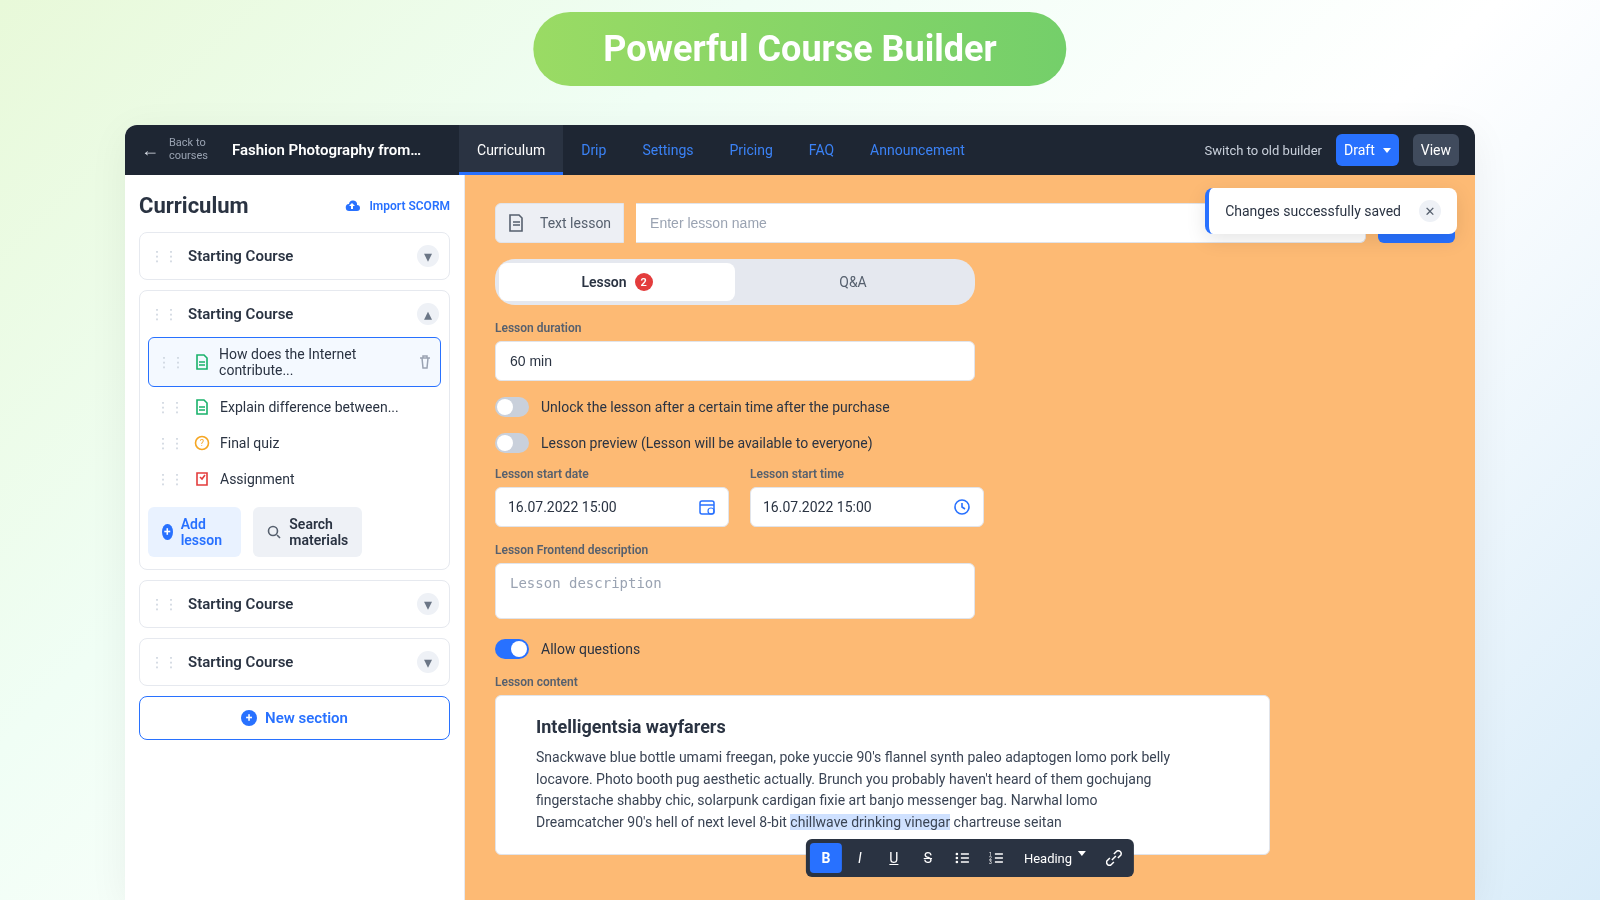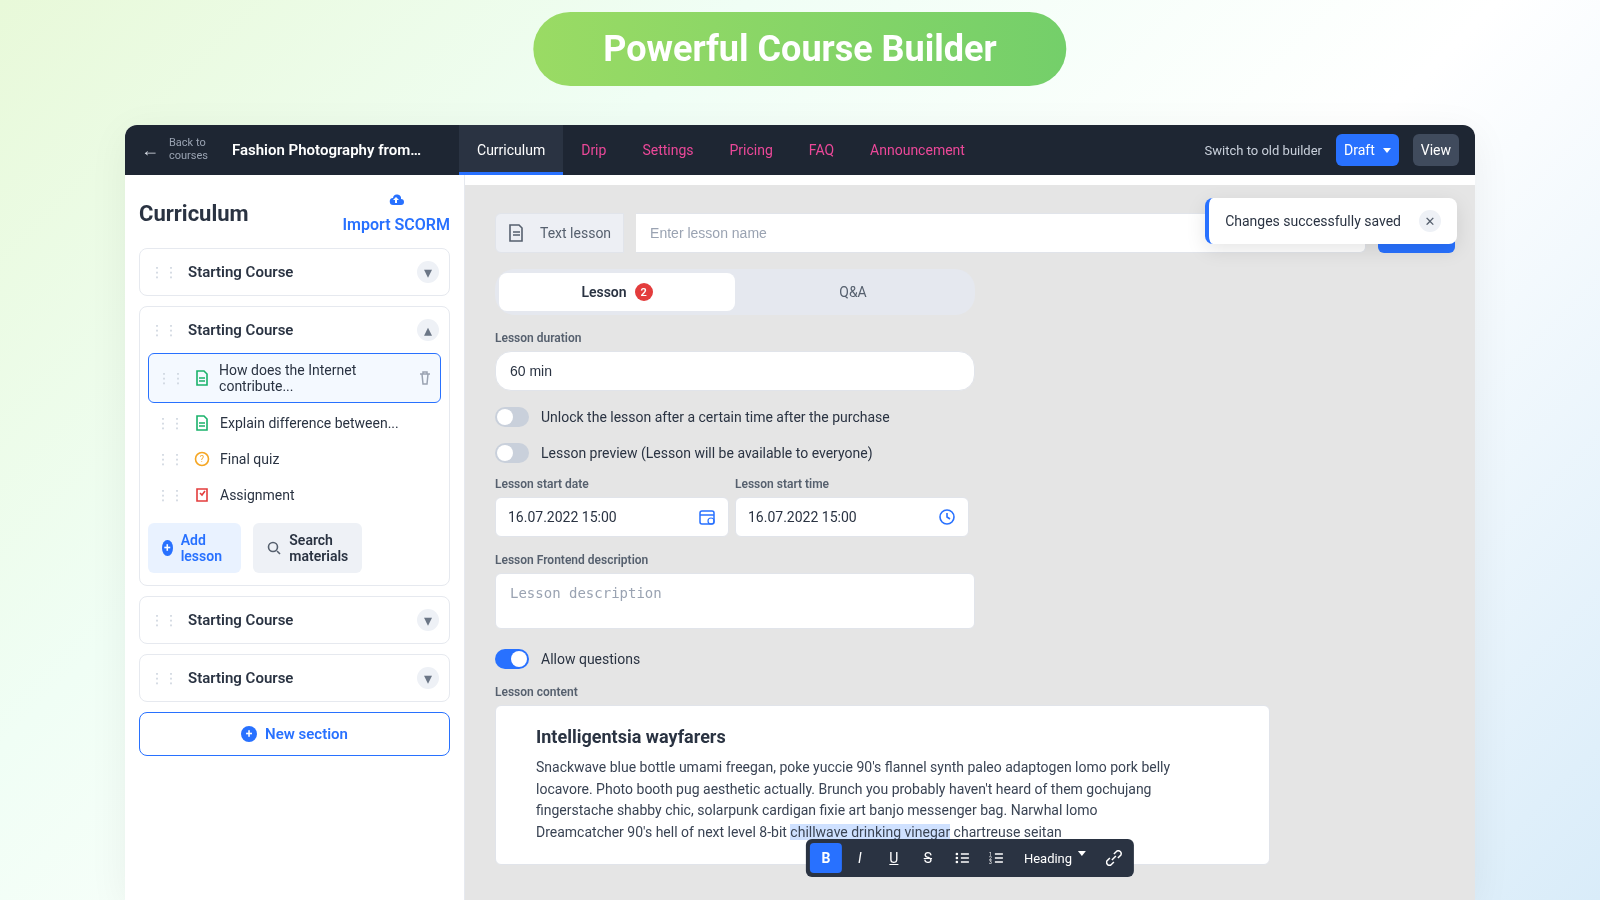--- a/index.html
+++ b/index.html
@@ -5,67 +5,67 @@
 * { box-sizing: border-box; margin: 0; padding: 0; }
 body { font-family: -apple-system, BlinkMacSystemFont, 'Segoe UI', Roboto, sans-serif; background: linear-gradient(135deg, #e8f9d9 0%, #f0fef5 30%, #ffffff 60%, #d9ecf9 100%); width: 1600px; height: 900px; overflow: hidden; position: relative; }
 .hero-badge { position: absolute; top: 12px; left: 50%; transform: translateX(-50%); background: linear-gradient(90deg, #9adb64, #74cf6a); color: #fff; font-size: 36px; font-weight: 700; padding: 16px 70px; border-radius: 42px; z-index: 10; }
 .app-shell { position: absolute; top: 125px; left: 125px; right: 125px; bottom: 0; background: #fff; border-radius: 12px 12px 0 0; overflow: hidden; box-shadow: 0 8px 40px rgba(0,0,0,.06); display: flex; flex-direction: column; }
 .topbar { background: #1e2633; height: 50px; display: flex; align-items: center; padding: 0 16px; gap: 12px; color: #d8dde6; font-size: 14px; }
 .back-btn { display: flex; align-items: center; gap: 10px; cursor: pointer; }
 .back-arrow { font-size: 18px; }
 .back-txt { font-size: 11px; line-height: 1.15; color: #9aa3b2; }
 .course-title { color: #fff; font-weight: 600; font-size: 15px; white-space: nowrap; width: 205px; overflow:hidden; text-overflow:ellipsis; margin-left: 4px; text-align: center; }
 .tabs { display: flex; margin-left: 18px; height: 100%; }
-.tab { padding: 0 18px; display: flex; align-items: center; cursor: pointer; color: #ec4899; font-size: 14px; position: relative; }
+.tab { padding: 0 18px; display: flex; align-items: center; cursor: pointer; color: #3b82f6; font-size: 14px; position: relative; }
 .tab.active { color: #fff; background: #2a3342; }
 .tab.active::after { content: ''; position: absolute; bottom: 0; left: 0; right: 0; height: 3px; background: #2871ff; }
 .topbar-right { margin-left: auto; display: flex; align-items: center; gap: 14px; }
 .switch-link { color: #c9d0db; font-size: 13px; cursor: pointer; }
 .pill { border-radius: 6px; padding: 8px 8px; font-size: 14px; cursor: pointer; display: inline-flex; align-items: center; gap: 8px; }
 .pill-draft { background: #2871ff; color: #fff; }
 .pill-view { background: #404b5d; color: #fff; }
 .chevdn { width:0;height:0;border-left:4px solid transparent;border-right:4px solid transparent;border-top:5px solid #fff;display:inline-block; }
 .body { display: flex; flex: 1; overflow: hidden; }
 .sidebar { width: 340px; border-right: 1px solid #e6e9ef; padding: 18px 14px; background: #fff; }
 .sb-hd { display:flex; align-items:center; justify-content:space-between; margin-bottom: 14px; }
 .sb-title { font-size: 22px; font-weight: 700; color: #2a3342; }
-.import-link { color:#2871ff; font-size:16px; font-weight:600; display:flex; align-items:center; gap:8px; cursor:pointer;flex-direction:column; }
+.import-link { color:#2871ff; font-size:12px; font-weight:600; display:flex; align-items:center; gap:8px; cursor:pointer; }
 .section-card { border: 1px solid #e6e9ef; border-radius: 8px; margin-bottom: 10px; }
 .section-hd { display:flex; align-items:center; gap:10px; padding: 12px 10px; }
 .drag { color:#c9d0db; font-size:14px; cursor:grab; }
 .section-name { font-weight:600; color:#2a3342; font-size:15px; flex:1; }
 .collapse-ic { width:22px;height:22px;border-radius:11px;background:#eef1f6;display:flex;align-items:center;justify-content:center;cursor:pointer;color:#6b7686; }
 .lesson-list { padding: 0 8px 12px 8px; display:flex; flex-direction:column; gap:4px; }
 .lesson-item { display:flex; align-items:center; gap:10px; padding:8px 8px; border-radius:6px; font-size:14px; color:#2a3342; cursor:pointer; }
 .lesson-item.active { border:1.5px solid #2871ff; background:#f4f9ff; }
 .doc-ic { width:16px;height:16px;display:inline-flex;align-items:center;justify-content:center; }
 .trash-ic { margin-left:auto; color:#9aa3b2; cursor:pointer; }
 .sb-actions { display:flex; gap:12px; padding:0 8px 12px 8px; }
 .sb-btn { flex:0; padding:9px 14px; border-radius:6px; font-size:14px; font-weight:600; display:flex; align-items:center; gap:8px; cursor:pointer; }
 .sb-btn.primary-lite { background:#e9f2ff; color:#2871ff; }
 .sb-btn.neutral { background:#eef1f6; color:#2a3342; }
 .new-section { border:1.5px solid #2871ff; border-radius:8px; color:#2871ff; font-weight:600; font-size:15px; padding:12px; display:flex; align-items:center; justify-content:center; gap:8px; cursor:pointer; margin-top:6px; }
-.main { flex:1; overflow:auto; background:#e5e5e5; padding: 28px 20px 12px 30px; position:relative;margin-top:10px; }
+.main { flex:1; overflow:auto; background:#fdba74; padding: 28px 20px 12px 30px; position:relative; }
 .lesson-header-row { display:flex; gap:12px; align-items:stretch; }
 .lesson-type-box { display:flex; align-items:center; gap:16px; background:#edeff4; border:1px solid #e1e4ea; padding:10px 12px; border-radius:6px 0 0 6px; font-size:14px; color:#56606e; }
 .lesson-name-input { flex:1; border:1px solid #e1e4ea; border-left:none; border-radius:0 6px 6px 0; padding:10px 14px; font-size:14px; color:#2a3342; background:#fff; }
 .lesson-name-input::placeholder{color:#9aa3b2;}
 .save-btn { background:#2871ff; color:#fff; border:none; border-radius:6px; padding:0 22px; font-size:14px; font-weight:600; cursor:pointer; }
 .tabs2 { margin-top:16px; display:flex; background:#e5e8ef; border-radius:20px; padding:4px; width:480px; }
 .tab2 { flex:1; text-align:center; padding:10px 0; font-size:14px; color:#56606e; border-radius:8px; cursor:pointer; display:flex; align-items:center; justify-content:center; gap:8px; }
 .tab2.active { background:#fff; color:#2a3342; font-weight:600; }
 .badge { background:#e33c3c; color:#fff; border-radius:50%; width:18px; height:18px; font-size:11px; display:inline-flex; align-items:center; justify-content:center; }
 .field-label { font-size:12px; color:#56606e; margin-top:16px; margin-bottom:6px; font-weight:600; }
-.text-input { width:480px; border:1px solid #e1e4ea; border-radius:16px; padding:11px 14px; font-size:14px; background:#fff; color:#2a3342; }
+.text-input { width:480px; border:1px solid #e1e4ea; border-radius:6px; padding:11px 14px; font-size:14px; background:#fff; color:#2a3342; }
 .toggle-row { display:flex; align-items:center; gap:12px; margin-top:16px; font-size:14px; color:#2a3342; }
 .toggle { width:34px; height:20px; background:#c9d0db; border-radius:10px; position:relative; cursor:pointer; }
 .toggle.on { background:#2871ff; }
 .toggle::after{content:'';width:16px;height:16px;background:#fff;border-radius:50%;position:absolute;top:2px;left:2px;transition:.15s;}
 .toggle.on::after{left:16px;}
-.date-row { display:flex; gap:6px; margin-top:14px; }
+.date-row { display:flex; gap:21px; margin-top:14px; }
 .date-col { flex:0 0 234px; }
 .date-input { display:flex; align-items:center; justify-content:space-between; border:1px solid #e1e4ea; background:#fff; border-radius:6px; padding:10px 12px; font-size:14px; color:#2a3342; }
 .textarea { width:480px; height:56px; border:1px solid #e1e4ea; border-radius:6px; padding:11px 14px; font-size:14px; background:#fff; resize:none; }
 .textarea::placeholder{color:#9aa3b2;}
 .editor { background:#fff; border:1px solid #e1e4ea; border-radius:6px; padding:20px 40px; margin-top:6px; width:775px; position:relative; }
 .editor h3 { font-size:18px; font-weight:700; color:#2a3342; margin-bottom:10px; }
 .editor p { font-size:14px; color:#3a4454; line-height:1.55; }
 .editor .highlight { background:#cfe1ff; }
 .float-toolbar { position:absolute; bottom:23px; left:50%; transform:translateX(-50%); background:#2a3342; border-radius:6px; display:flex; align-items:center; padding:4px; gap:2px; z-index:5; }
 .tb-btn { width:32px; height:30px; display:flex; align-items:center; justify-content:center; color:#fff; font-size:14px; border-radius:4px; cursor:pointer; }

